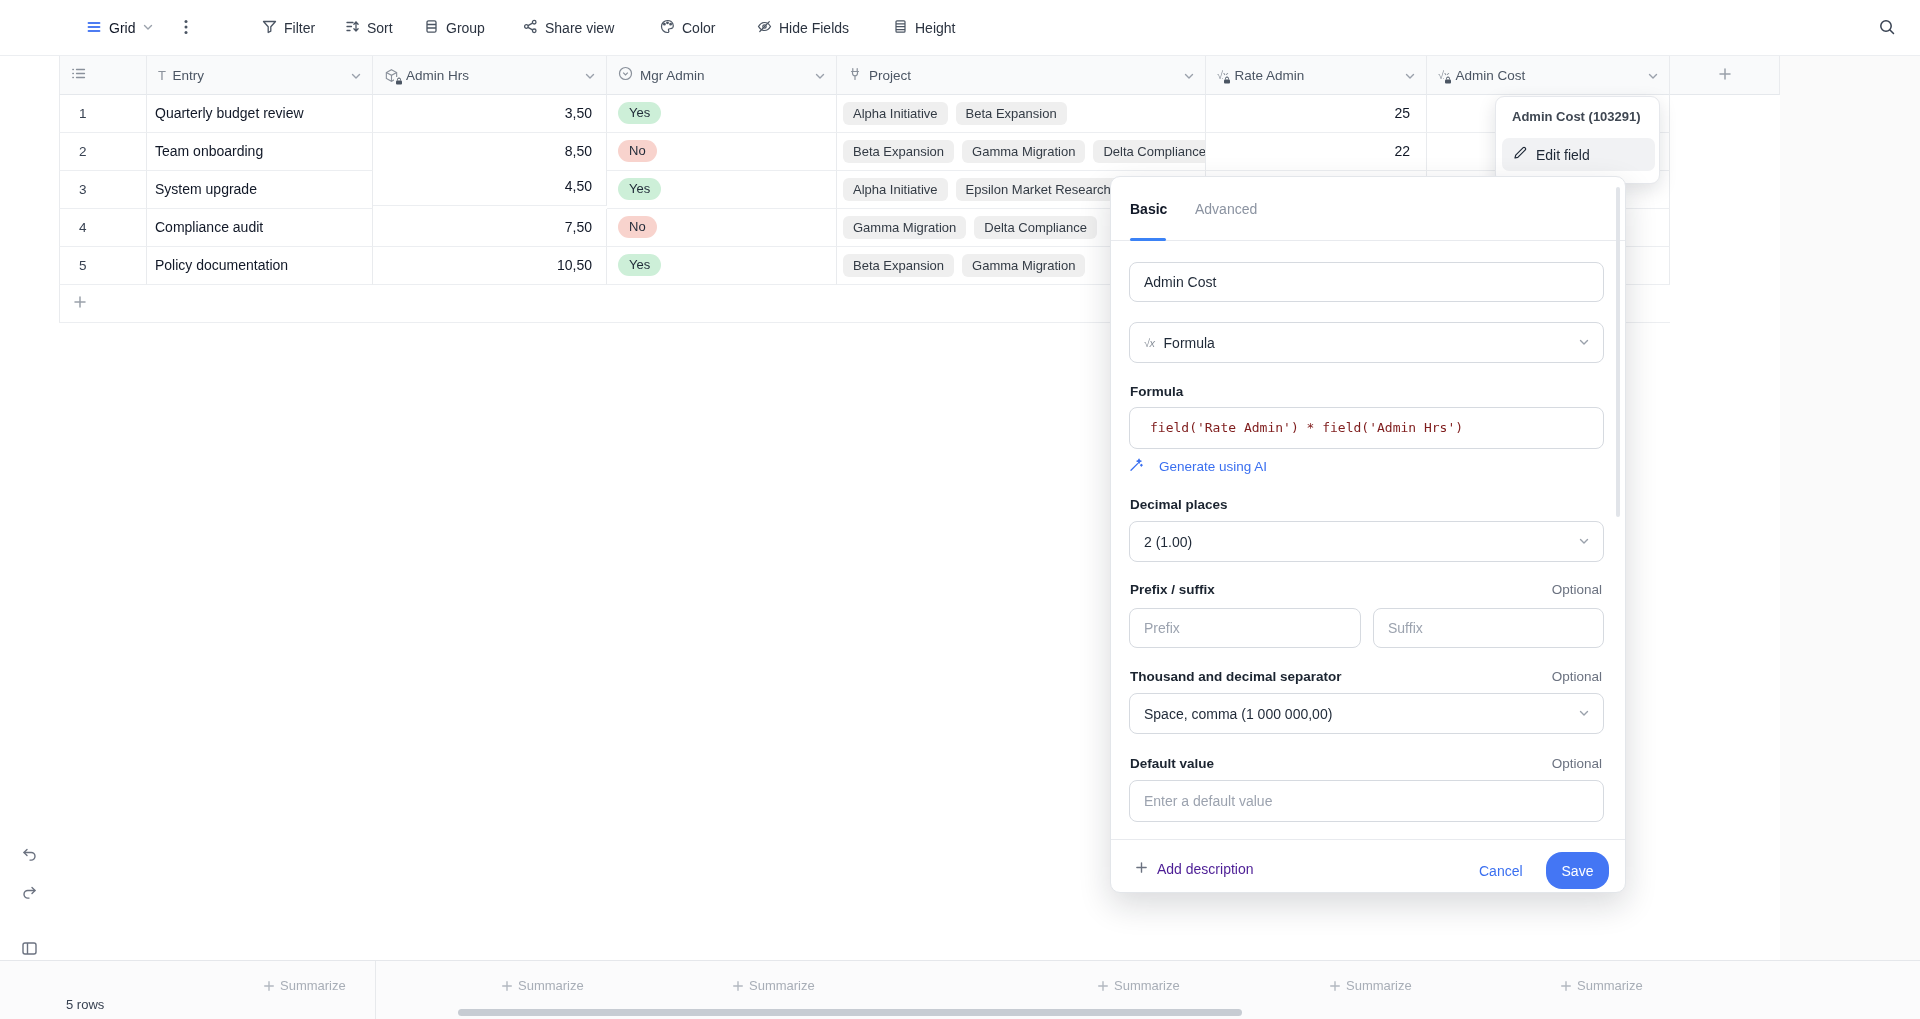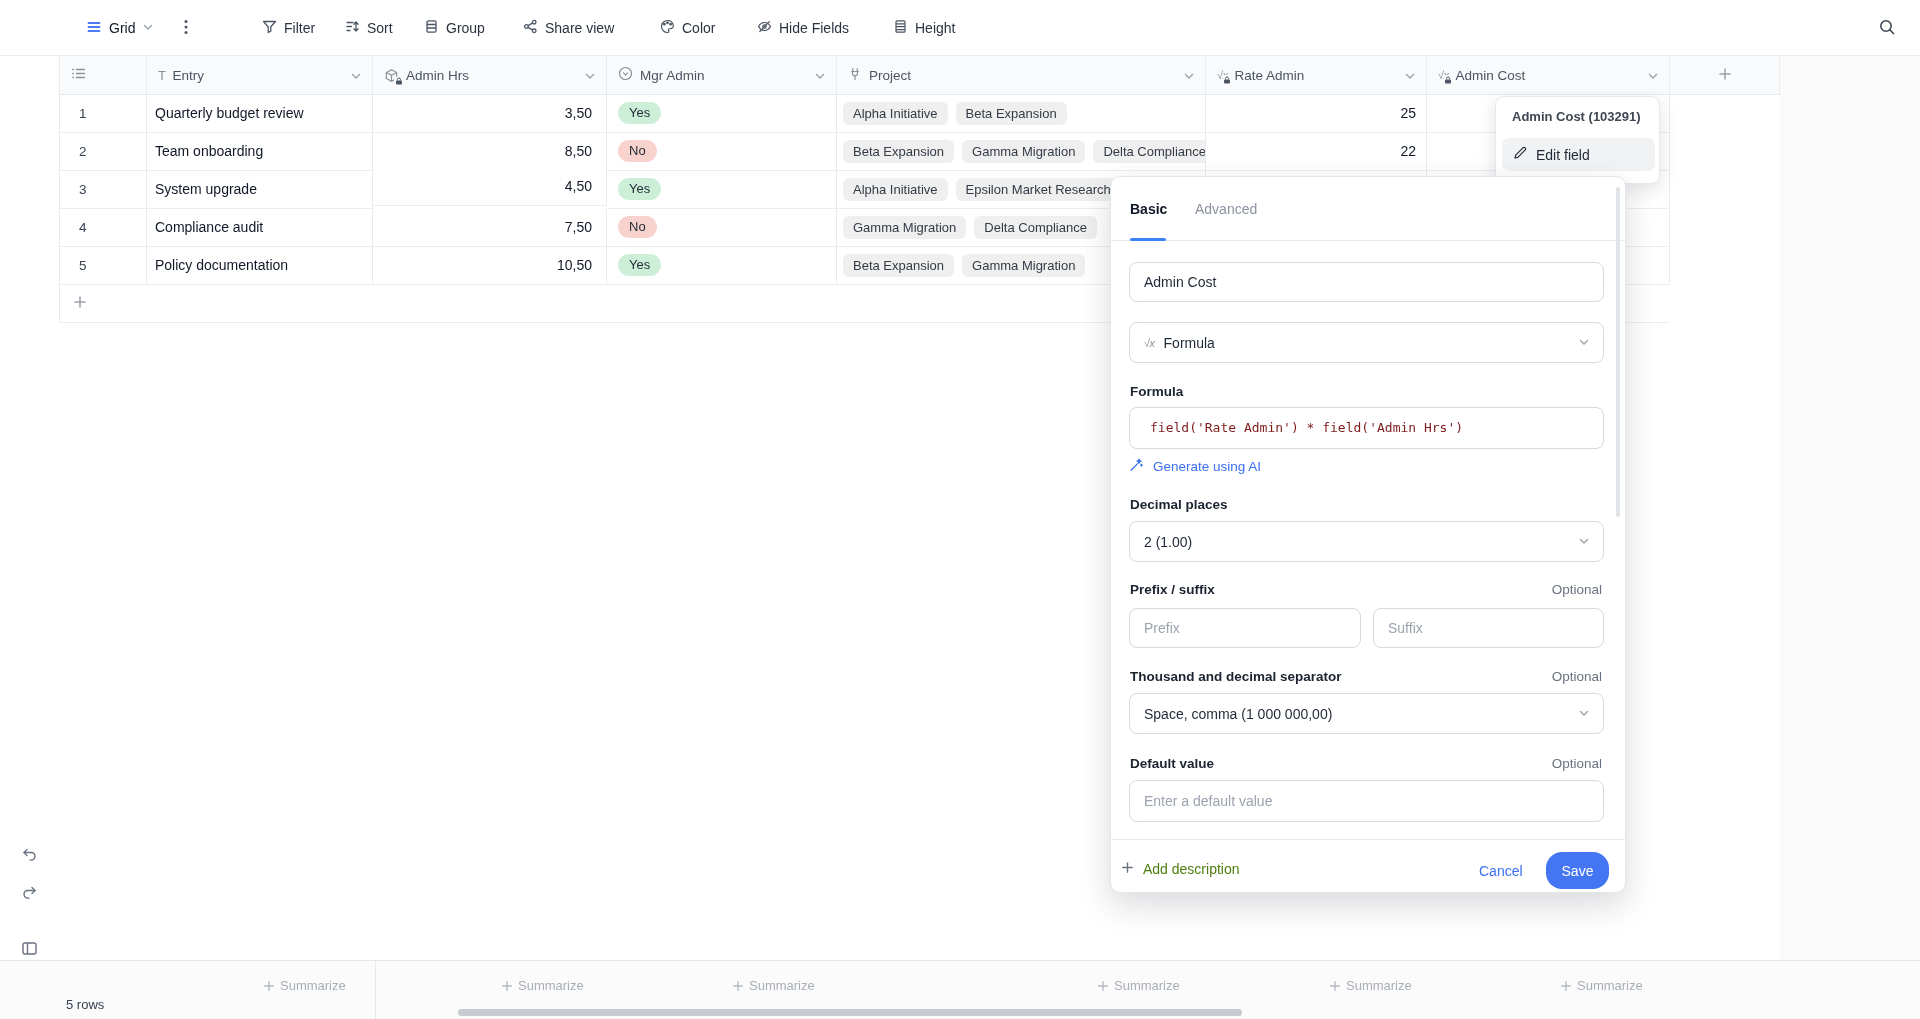--- a/index.html
+++ b/index.html
@@ -28,21 +28,21 @@
     border-right:1px solid #e9ebee; display:flex; align-items:center; gap:7px; font-size:13.5px; font-weight:500;
     color:#4b5563; padding-left:11px; cursor:pointer; }
   .hcell .chev { position:absolute; right:10px; top:14px; }
   .cell { position:absolute; height:38px; background:#fff; border-bottom:1px solid #eceef1;
     border-right:1px solid #e9ebee; font-size:14px; color:#111827; line-height:37px; overflow:hidden; white-space:nowrap; }
   .c-num  { left:59px;  width:88px;  padding-left:19px; font-size:13.5px; color:#374151; border-left:1px solid #e9ebee;}
   .c-entry{ left:147px; width:226px; padding-left:8px; }
   .c-hrs  { left:373px; width:234px; text-align:right; padding-right:14px; }
   .c-mgr  { left:607px; width:230px; padding-left:11px; }
   .c-proj { left:837px; width:369px; display:flex; align-items:center; gap:8px; padding-left:6px; }
-  .c-rate { left:1206px; width:221px; text-align:right; padding-right:10px; }
+  .c-rate { left:1206px; width:221px; text-align:right; padding-right:16px; }
   .c-cost { left:1427px; width:243px; }
   .badge { display:inline-block; line-height:22px; padding:0 11px; border-radius:11px; font-size:13px; color:#1f2937; vertical-align:middle; margin-top:-3px;}
   .badge.yes { background:#cdefd8; }
   .badge.no  { background:#f8d3cd; }
   .tag { background:#efefef; border-radius:6px; padding:3px 10px; font-size:13px; color:#333b45; line-height:17px; white-space:nowrap; }
   .addrow { left:59px; top:285px; width:1611px; height:38px; background:#fff; border-bottom:1px solid #eceef1;
     border-left:1px solid #e9ebee; display:flex; align-items:center; padding-left:13px; cursor:pointer; }
   .right-strip { left:1780px; top:56px; width:140px; height:904px; background:#fafafa; }
   .fx { font-size:11px; color:#8a919b; font-style:italic; letter-spacing:-0.5px; }
   .iconwrap { position:relative; display:inline-flex; }
@@ -65,25 +65,25 @@
   .pinput { position:absolute; left:18px; width:475px; height:40px; border:1px solid #d6dae0; border-radius:8px;
     font-size:14px; color:#1f2937; padding-left:14px; background:#fff; font-family:"Liberation Sans",sans-serif; outline:none; }
   .pinput::placeholder { color:#9ca3af; }
   .pselect { position:absolute; left:18px; width:475px; height:41px; border:1px solid #d6dae0; border-radius:8px;
     display:flex; align-items:center; gap:9px; padding-left:14px; font-size:14px; color:#1f2937; cursor:pointer; background:#fff; }
   .pselect .chev { position:absolute; right:13px; }
   .plabel { position:absolute; left:19px; font-size:13.5px; font-weight:600; color:#1b2430; }
   .popt { position:absolute; right:23px; font-size:13.5px; color:#6b7280; }
   .formulabox { position:absolute; left:18px; top:230px; width:475px; height:42px; border:1px solid #d6dae0; border-radius:8px;
     line-height:40px; padding-left:20px; font-family:"DejaVu Sans Mono", monospace; font-size:13px; color:#7f1d1d; cursor:text; }
-  .genai { position:absolute; left:18px; top:281px; display:flex; align-items:center; gap:10px;
+  .genai { position:absolute; left:18px; top:281px; display:flex; align-items:center; gap:16px;
     font-size:13.5px; font-weight:500; color:#3a6ff0; cursor:pointer; }
   .pfoot-line { position:absolute; left:0; top:662px; width:514px; height:1px; background:#e8eaee; }
-  .adddesc { position:absolute; left:10px; top:684px; display:flex; align-items:flex-start; gap:9px;
-    font-size:14px; font-weight:500; color:#4d7c0f; cursor:pointer; }
+  .adddesc { position:absolute; left:24px; top:684px; display:flex; align-items:flex-start; gap:9px;
+    font-size:14px; font-weight:500; color:#4c1d95; cursor:pointer; }
   .cancel { position:absolute; left:368px; top:686px; font-size:14px; font-weight:500; color:#3a6ff0; cursor:pointer; }
   .save { position:absolute; left:435px; top:675px; width:63px; height:37px; background:#4476f4; border-radius:16px;
     color:#fff; font-size:14px; font-weight:500; display:flex; align-items:center; justify-content:center; cursor:pointer; }
   .pscroll { position:absolute; left:505px; top:10px; width:4px; height:330px; border-radius:2px; background:#e1e4e9; }
 
   
   .bottombar { left:0; top:960px; width:1920px; height:59px; background:#fbfbfc; border-top:1px solid #e5e7eb; }
   .rowcount { position:absolute; left:66px; top:17px; font-size:13px; color:#374151;margin-top:19px; }
   .summ { position:absolute; top:17px; display:flex; align-items:center; gap:5px; font-size:13px; color:#a8aeb7; cursor:pointer; }
   .bb-sep { position:absolute; left:375px; top:0; width:1px; height:58px; background:#e7e9ec; }

